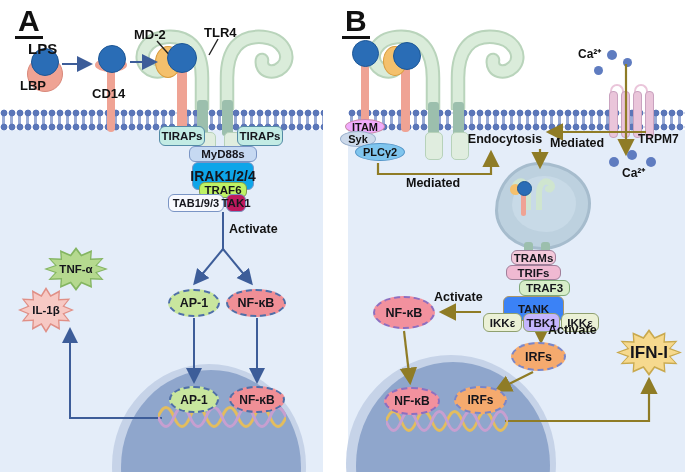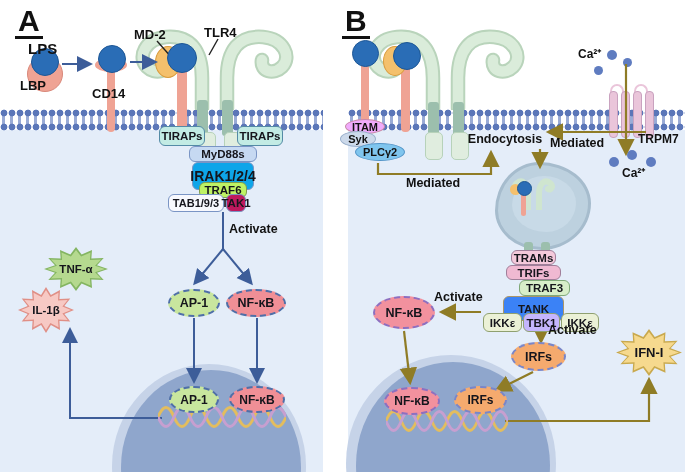--- a/index.html
+++ b/index.html
@@ -239,16 +239,16 @@
   <div class="lbl" style="left:548px;top:323px;font-size:12.5px">Activate</div>
 
   <div class="oval" style="left:373px;top:296px;width:62px;height:33px;background:#f2919e;border-color:#8d6fc0">NF-κB</div>
   <div class="oval" style="left:511px;top:342px;width:55px;height:29px;background:#f5aa6e;border-color:#7a86c8">IRFs</div>
   <div class="oval" style="left:384px;top:387px;width:56px;height:28px;background:#f2919e;border-color:#8d6fc0;font-size:12px">NF-κB</div>
   <div class="oval" style="left:454px;top:386px;width:53px;height:28px;background:#f5aa6e;border-color:#7a86c8;font-size:12px">IRFs</div>
 
   <div class="starwrap" style="left:616px;top:329px;width:66px;height:47px">
     <div class="star" style="inset:0;background:#c9a94e"></div>
     <div class="star" style="inset:3px;background:#f6d98e"></div>
-    <span class="starlabel" style="font-size:13px">IFN-I</span>
+    <span class="starlabel" style="font-size:17px">IFN-I</span>
   </div>
 
 </div>
 
 </body></html>

